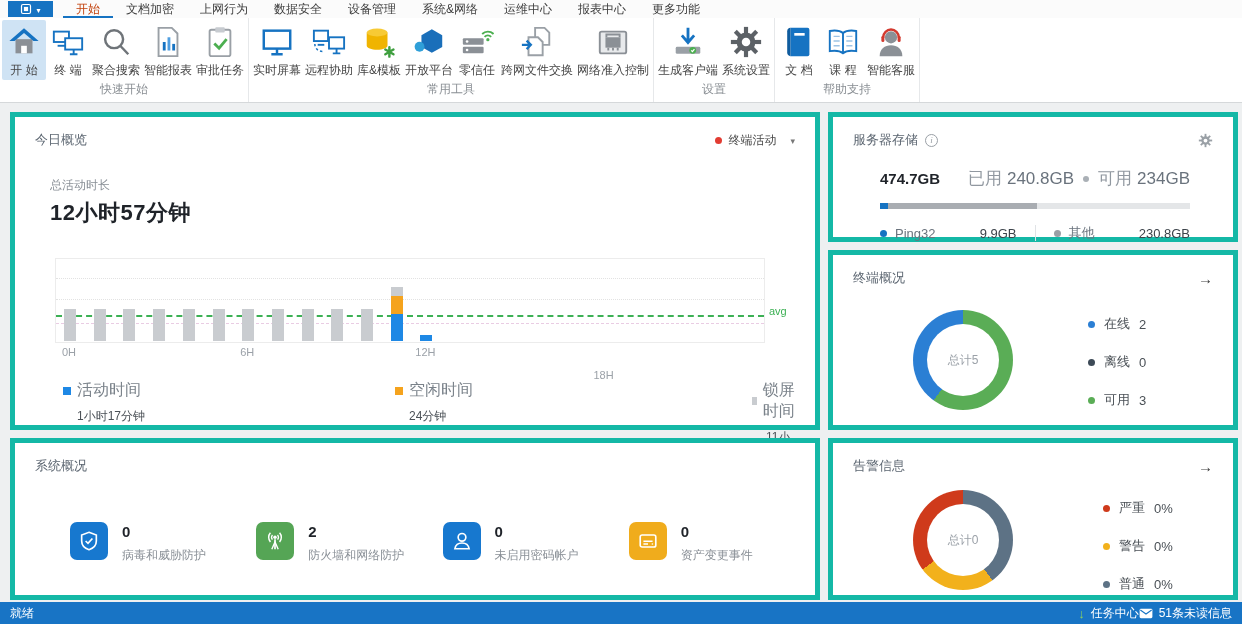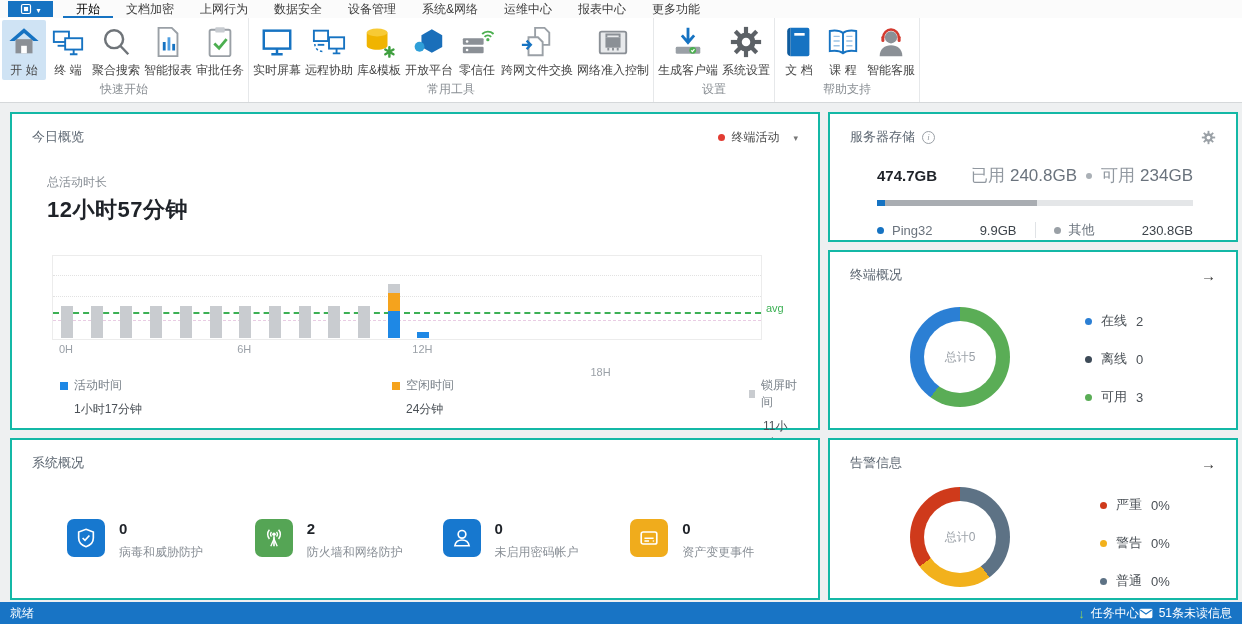--- a/index.html
+++ b/index.html
@@ -5,38 +5,38 @@
   * { margin:0; padding:0; box-sizing:border-box; }
   html,body { width:1242px; height:624px; overflow:hidden; }
   body { font-family:"Liberation Sans", sans-serif; background:#eef0f1; display:flex; flex-direction:column; font-size:12px; color:#333; }
 
   
   .topbar { height:18px; background:#fbfbfb; display:flex; align-items:stretch; flex:0 0 auto; }
   .logo-btn { width:45px; margin:1px 0 0 8px; height:16px; background:#1673c2; display:flex; align-items:center; justify-content:center; gap:4px; cursor:pointer; }
   .logo-caret::before { content:"▾"; color:#fff; font-size:8px; line-height:1; }
   .menu-items { display:flex; margin-left:10px; }
   .menu-item { padding:0 13px; display:flex; align-items:center; color:#3c3c3c; cursor:pointer; white-space:nowrap; }
-  .menu-item.active { color:#000000; box-shadow:inset 0 -2px 0 #1673c2; }
+  .menu-item.active { color:#c2410c; box-shadow:inset 0 -2px 0 #1673c2; }
 
   
   .ribbon { height:85px; background:#fff; border-bottom:1px solid #d5d8da; display:flex; flex:0 0 auto; }
   .rgroup { display:flex; flex-direction:column; border-right:1px solid #e6e8ea; padding:0 2px; }
   .rgroup:last-of-type { border-right:1px solid #e6e8ea; }
   .rib-fill { flex:1; }
   .rbuttons { display:flex; flex:1; align-items:flex-start; padding-top:2px; }
   .rbtn { display:flex; flex-direction:column; align-items:center; padding:3px 2px 0; min-width:44px; height:60px; cursor:pointer; border-radius:2px; }
   .rbtn.selected { background:#cfe3f4; }
   .ric { height:37px; display:flex; align-items:center; justify-content:center; }
   .rlabel { font-size:12px; color:#454545; white-space:nowrap; margin-top:2px; }
   .rgroup-label { text-align:center; font-size:12px; color:#8a8f94; padding:1px 0 4px; }
 
   
   .main { flex:1; padding:9px 4px 0 10px; display:grid; grid-template-columns:810px 410px; gap:8px; align-content:start; }
   .col { display:flex; flex-direction:column; gap:8px; }
-  .card { background:#fff; border:2px solid #14b8a6; position:relative; }
+  .card { background:#fff; border:5px solid #14b8a6; position:relative; }
   .card-head { display:flex; justify-content:space-between; align-items:center; padding:14px 20px 0 20px; font-size:13px; color:#5d6772; }
   .head-left { display:flex; align-items:center; }
   .arrow-icon { color:#3c3c3c; font-size:15px; cursor:pointer; line-height:1; }
   .arrow-icon::before { content:"→"; }
 
   
   #today-card { height:318px; }
   .filter { display:flex; align-items:center; gap:6px; font-size:12px; color:#4a4a4a; cursor:pointer; }
   .filter-dot { width:7px; height:7px; border-radius:50%; }
   .caret-icon::before { content:"▾"; color:#777; font-size:9px; margin-left:8px; }
@@ -46,21 +46,21 @@
   #activity-plot { position:relative; width:710px; height:85px; border:1px solid #ececec; background:#fff; }
   .gridline { position:absolute; left:0; width:100%; border-top:1px dotted #e2e2e2; }
   .avg-line { position:absolute; left:0; width:100%; border-top:2px dashed; }
   .ref-line { position:absolute; left:0; width:100%; border-top:1px dashed; }
   .avg-label { position:absolute; left:714px; font-size:11px; }
   .bar { position:absolute; bottom:1px; width:12px; display:flex; flex-direction:column-reverse; }
   .tick-row { position:relative; height:14px; margin-top:3px; width:710px; }
   .x-tick { position:absolute; width:30px; text-align:center; font-size:11px; color:#9ba1a8; }
   .act-legend { position:relative; margin:20px 0 0 40px; width:745px; height:42px; }
   .lg-block { position:absolute; top:0; }
-  .lg-row { display:flex; align-items:center; gap:6px; font-size:12px; color:#7a828a; }
+  .lg-row { display:flex; align-items:center; gap:6px; font-size:16px; color:#7a828a; }
   .lg-sq { width:8px; height:8px; }
   .lg-val { margin:7px 0 0 14px; font-size:12px; color:#4a5056; }
 
   
   #storage-card { height:130px; }
   .info-icon { width:13px; height:13px; border:1px solid #9aa0a6; border-radius:50%; color:#9aa0a6; font-size:9px; display:inline-flex; align-items:center; justify-content:center; margin-left:7px; }
   .info-icon::before { content:"i"; font-style:italic; font-family:"Liberation Serif", serif; }
   .storage-row { display:flex; justify-content:space-between; align-items:baseline; margin:18px 43px 0 47px; }
   .storage-total { font-size:15px; font-weight:bold; color:#1f2329; }
   .storage-uf { font-size:17px; color:#9198a0; display:flex; align-items:center; gap:5px; }

